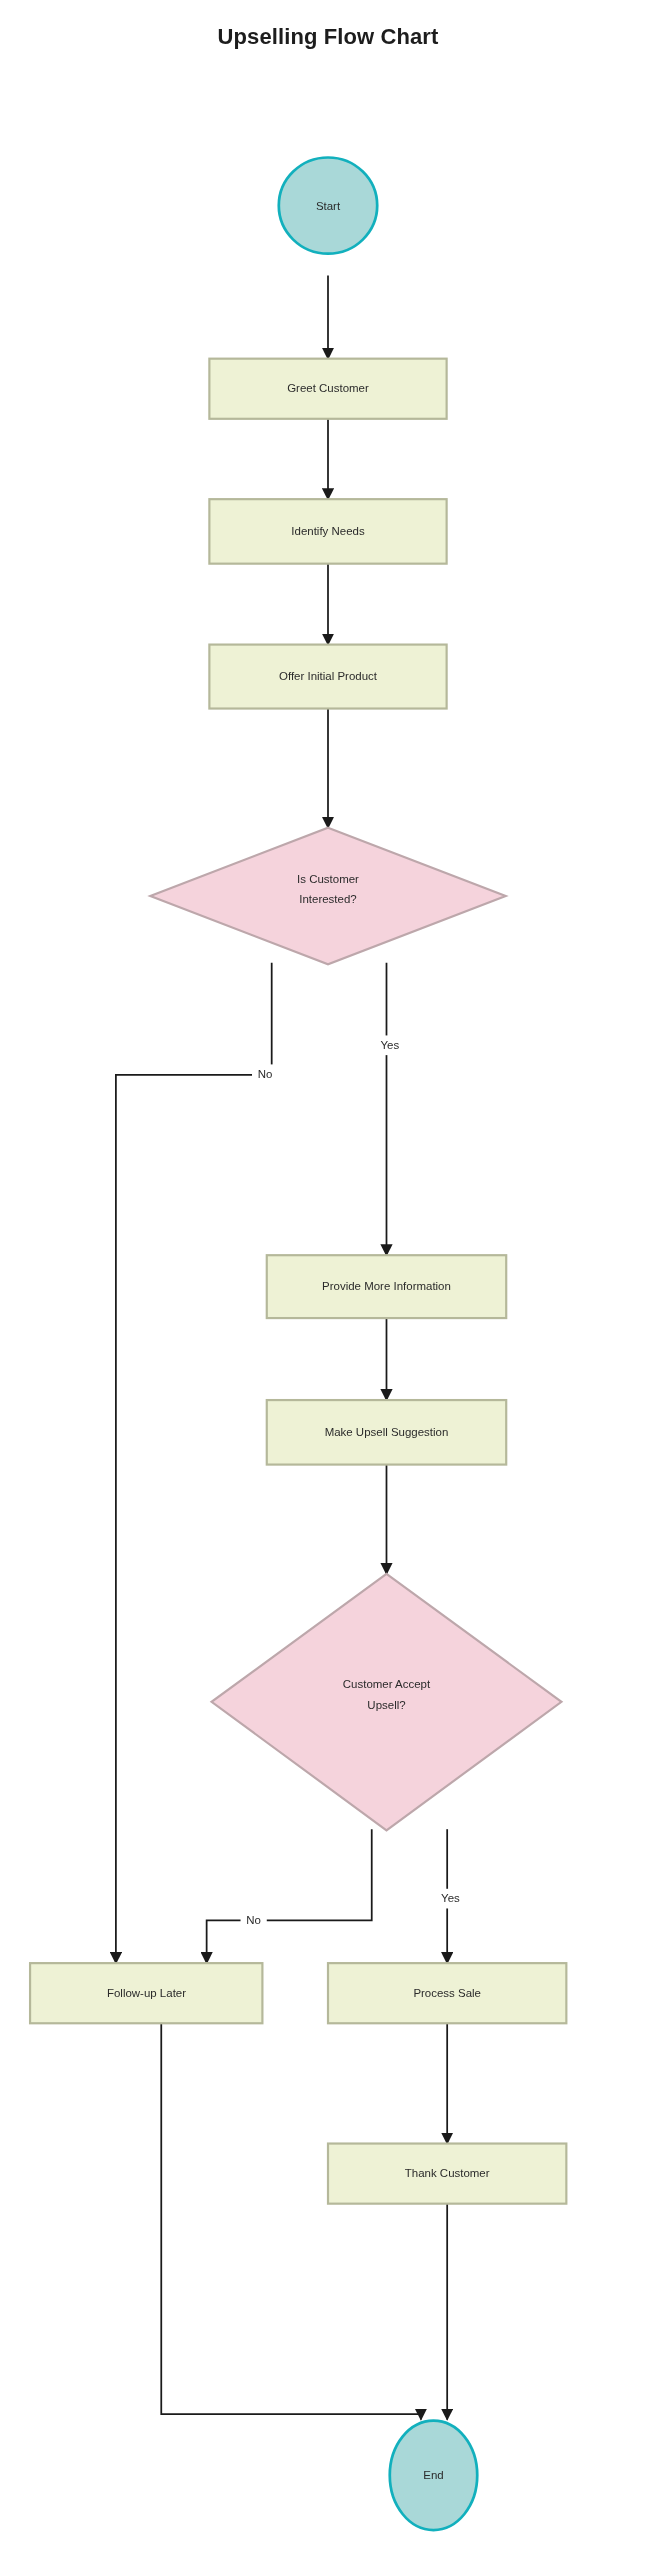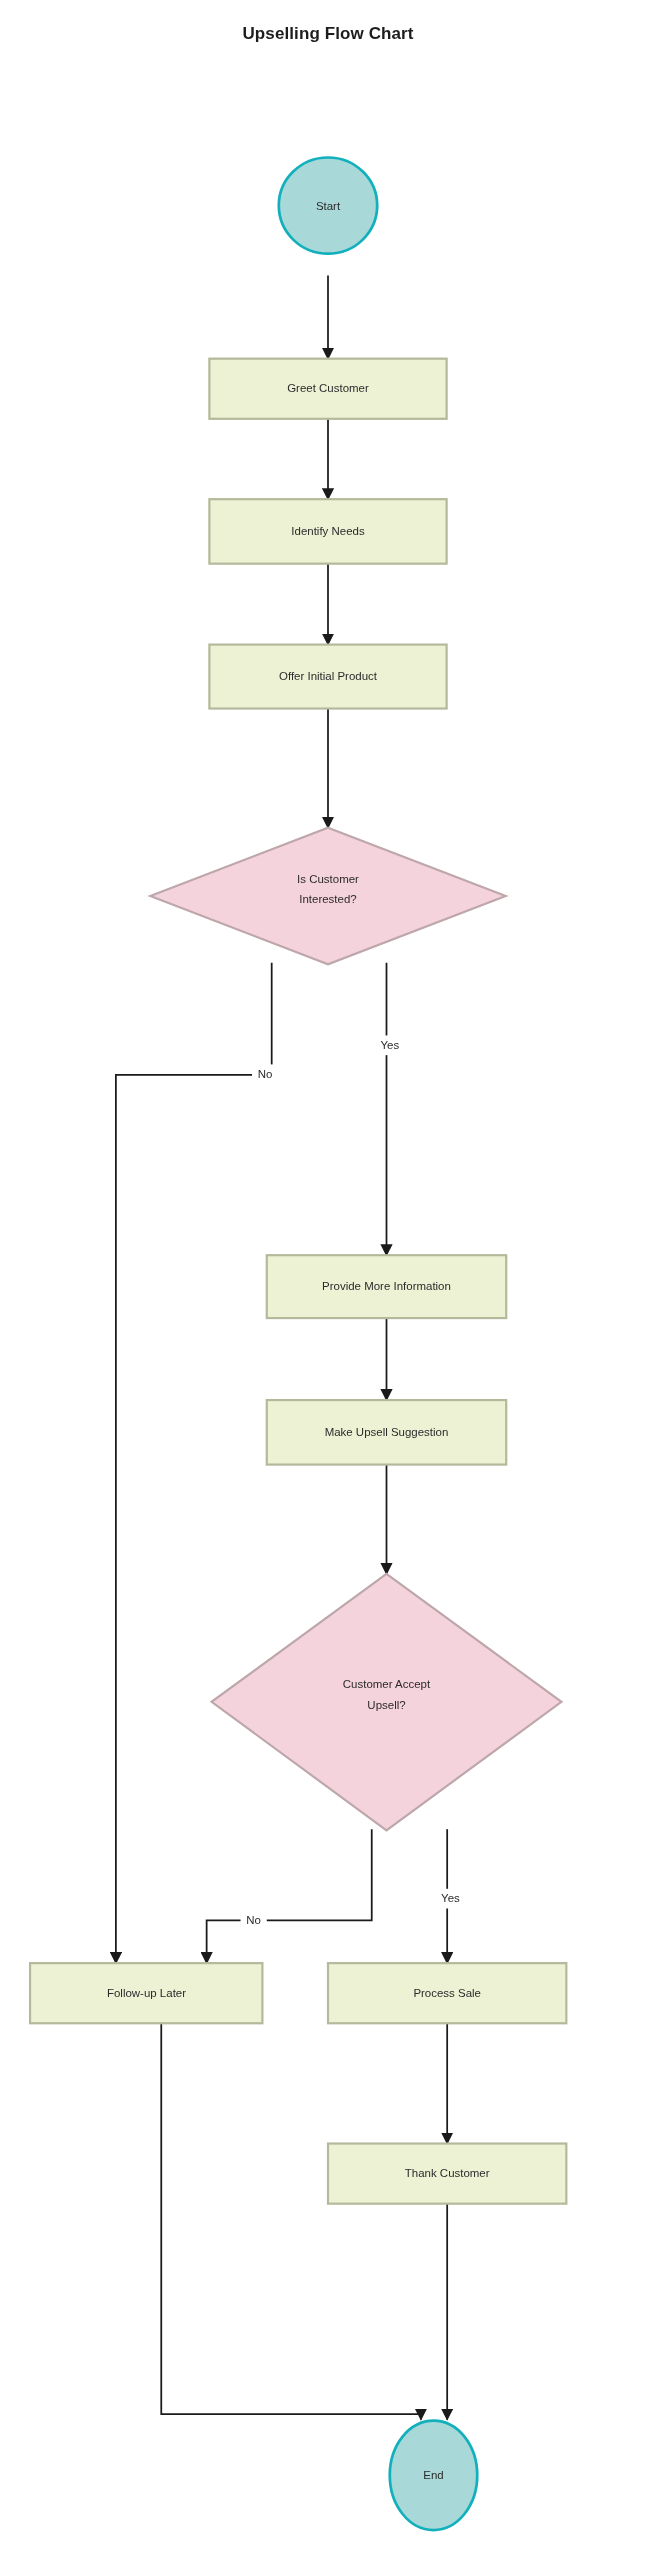--- a/index.html
+++ b/index.html
@@ -13,21 +13,21 @@
     font-family: "Liberation Sans", sans-serif;
     position: relative;
     overflow: hidden;
   }
   #chart-title {
     position: absolute;
     top: 24px;
     left: 0;
     width: 656px;
     text-align: center;
-    font-size: 17px;
+    font-size: 22px;
     font-weight: bold;
     color: #1d1d1d;
     letter-spacing: 0.1px;
   }
   #flow-svg {
     position: absolute;
     top: 0;
     left: 0;
   }
   .node-label {

